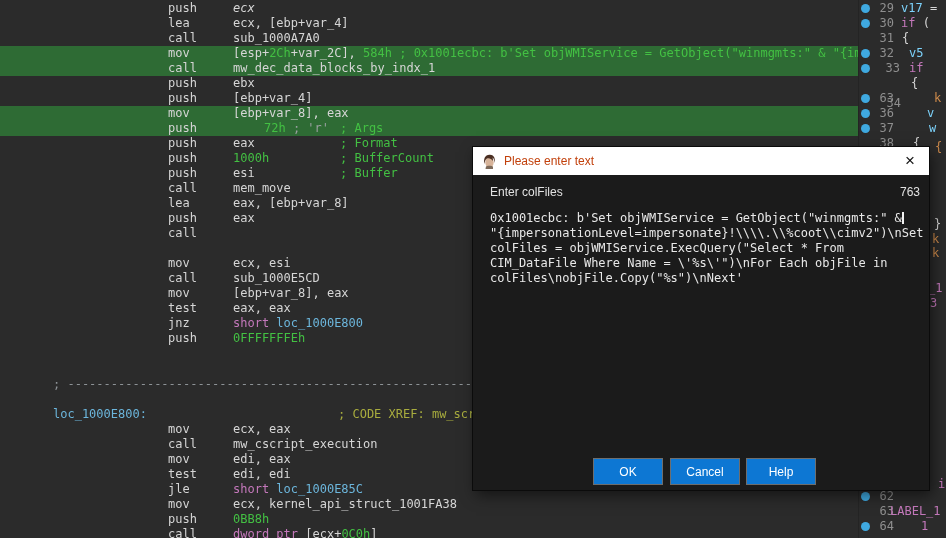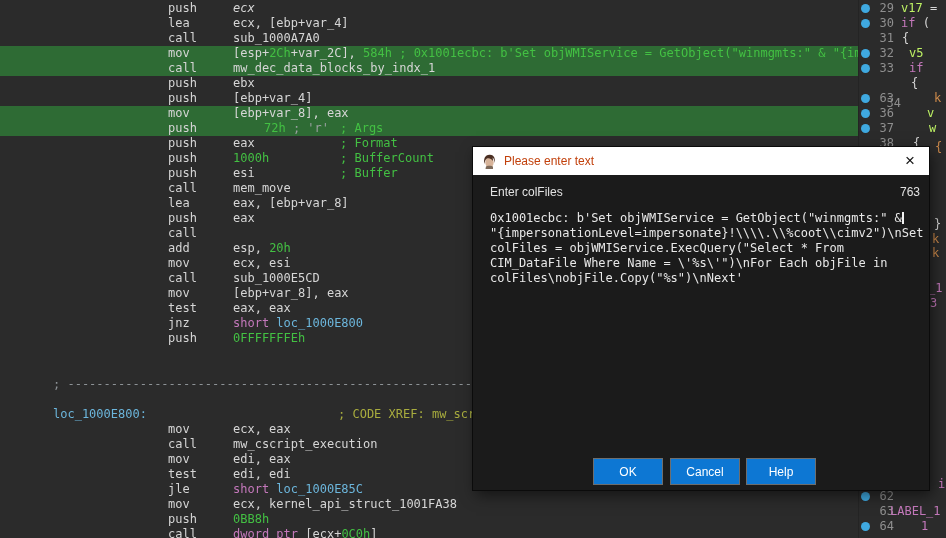--- a/index.html
+++ b/index.html
@@ -13,21 +13,21 @@
   .arow.hl { background:#2e6b34; }
   .apart { position:absolute; top:0; white-space:pre; }
 
   
   .c-w  { color:#d6d6d6; }
   .c-g  { color:#43c043; }
   .c-gy { color:#9aa0a0; }
   .c-sep{ color:#8d9296; }
   .c-p  { color:#c478bb; }
   .c-b  { color:#6cb6dc; }
-  .c-b2 { color:#bef264; }
+  .c-b2 { color:#7dd3fc; }
   .c-o  { color:#a8ac3e; }
   .c-or { color:#cd8a4b; }
 
   
   #panel { position:absolute; left:858px; top:0; width:88px; height:538px;
            background:#2b2b2b; border-left:1px solid #242424; overflow:hidden; }
   .pnum { position:absolute; width:22px; text-align:right; font-size:12px; line-height:15px; color:#8f8f8f; white-space:pre; }
   .pcode{ position:absolute; font-size:12px; line-height:15px; white-space:pre; }
   .pdot { position:absolute; width:9px; height:9px; border-radius:50%; background:#3fa9e0; }
   .pfrag{ position:absolute; font-size:12px; line-height:15px; white-space:pre; }
@@ -119,24 +119,20 @@
         <span class="apart" style="left: 168px;"><span class="c-w">lea</span></span>
         <span class="apart" style="left: 233px;"><span class="c-w">eax, [ebp+var_8]</span></span>
       </div>
       <div class="arow" style="top: 211px;">
         <span class="apart" style="left: 168px;"><span class="c-w">push</span></span>
         <span class="apart" style="left: 233px;"><span class="c-w">eax</span></span>
       </div>
       <div class="arow" style="top: 226px;">
         <span class="apart" style="left: 168px;"><span class="c-w">call</span></span>
       </div>
-      <div class="arow" style="top: 241px;">
-        <span class="apart" style="left: 168px;"><span class="c-w">add</span></span>
-        <span class="apart" style="left: 233px;"><span class="c-w">esp, </span><span class="c-g">20h</span></span>
-      </div>
       <div class="arow" style="top: 256px;">
         <span class="apart" style="left: 168px;"><span class="c-w">mov</span></span>
         <span class="apart" style="left: 233px;"><span class="c-w">ecx, esi</span></span>
       </div>
       <div class="arow" style="top: 271px;">
         <span class="apart" style="left: 168px;"><span class="c-w">call</span></span>
         <span class="apart" style="left: 233px;"><span class="c-w">sub_1000E5CD</span></span>
       </div>
       <div class="arow" style="top: 286px;">
         <span class="apart" style="left: 168px;"><span class="c-w">mov</span></span>
@@ -201,21 +197,21 @@
       <span class="pcode" style="left: 42px; top: 1px;"><span class="c-b2">v17</span><span class="c-w"> =</span></span>
       <div class="pdot" style="left: 2px; top: 19px;"></div>
       <span class="pnum" style="left: 13px; top: 16px;">30</span>
       <span class="pcode" style="left: 42px; top: 16px;"><span class="c-p">if</span><span class="c-w"> (</span></span>
       <span class="pnum" style="left: 13px; top: 31px;">31</span>
       <span class="pcode" style="left: 43px; top: 31px;"><span class="c-w">{</span></span>
       <div class="pdot" style="left: 2px; top: 49px;"></div>
       <span class="pnum" style="left: 13px; top: 46px;">32</span>
       <span class="pcode" style="left: 50px; top: 46px;"><span class="c-b2">v5</span></span>
       <div class="pdot" style="left: 2px; top: 64px;"></div>
-      <span class="pnum" style="left: 13px; top: 61px;">33</span>
+      <span class="pnum" style="left: 19px; top: 61px;">33</span>
       <span class="pcode" style="left: 50px; top: 61px;"><span class="c-p">if</span></span>
       <span class="pnum" style="left: 20px; top: 76px; margin-top: 20px;">34</span>
       <span class="pcode" style="left: 52px; top: 76px;"><span class="c-w">{</span></span>
       <div class="pdot" style="left: 2px; top: 94px;"></div>
       <span class="pnum" style="left: 13px; top: 91px;">63</span>
       <span class="pcode" style="left: 75px; top: 91px;"><span class="c-or">k</span></span>
       <div class="pdot" style="left: 2px; top: 109px;"></div>
       <span class="pnum" style="left: 13px; top: 106px;">36</span>
       <span class="pcode" style="left: 68px; top: 106px;"><span class="c-b2">v</span></span>
       <div class="pdot" style="left: 2px; top: 124px;"></div>

